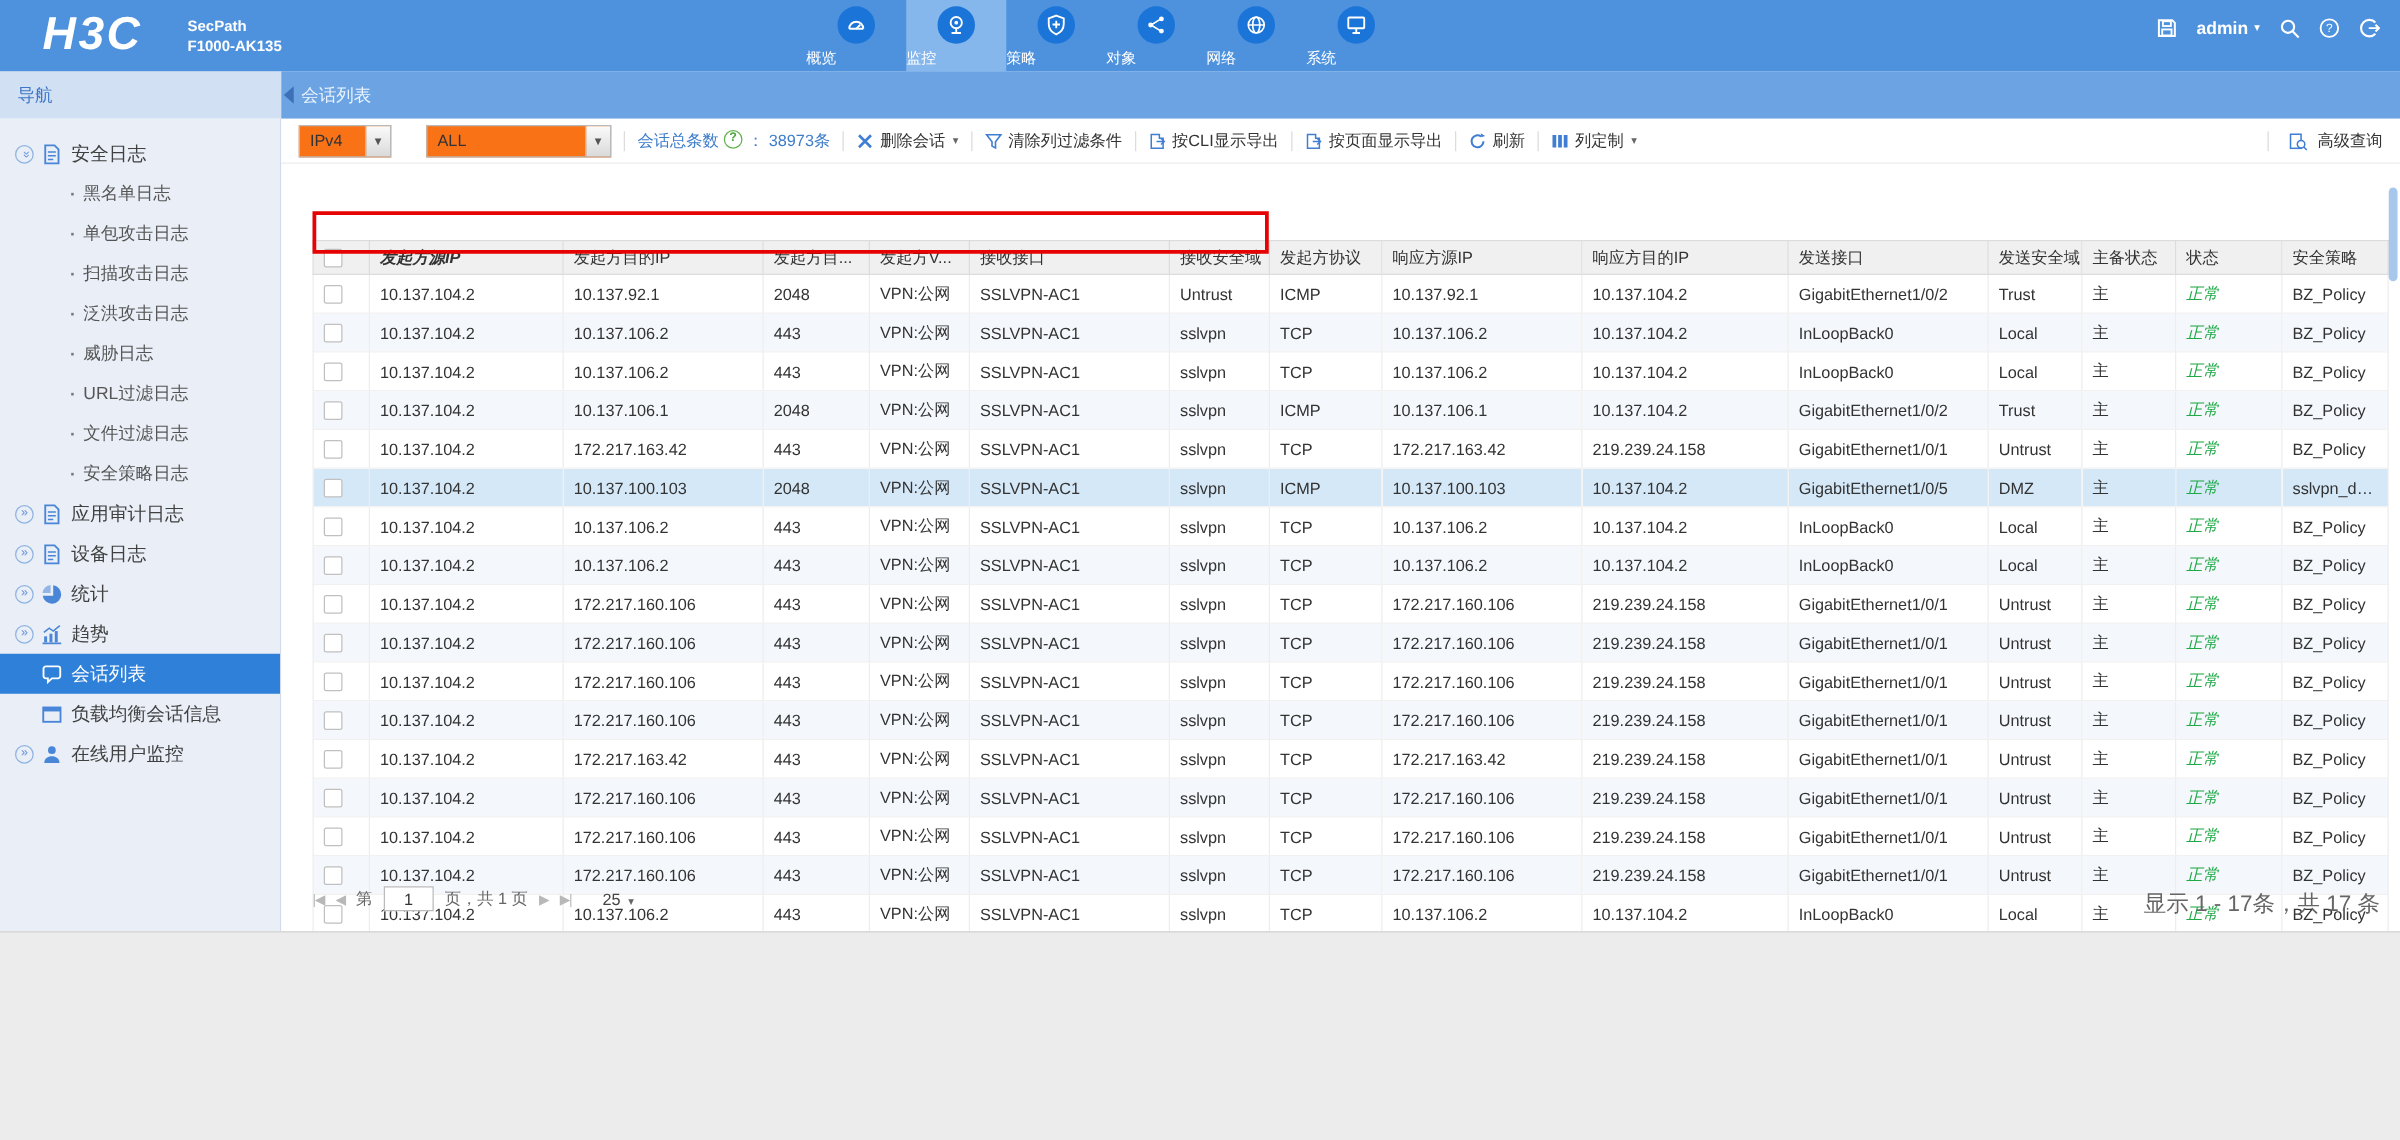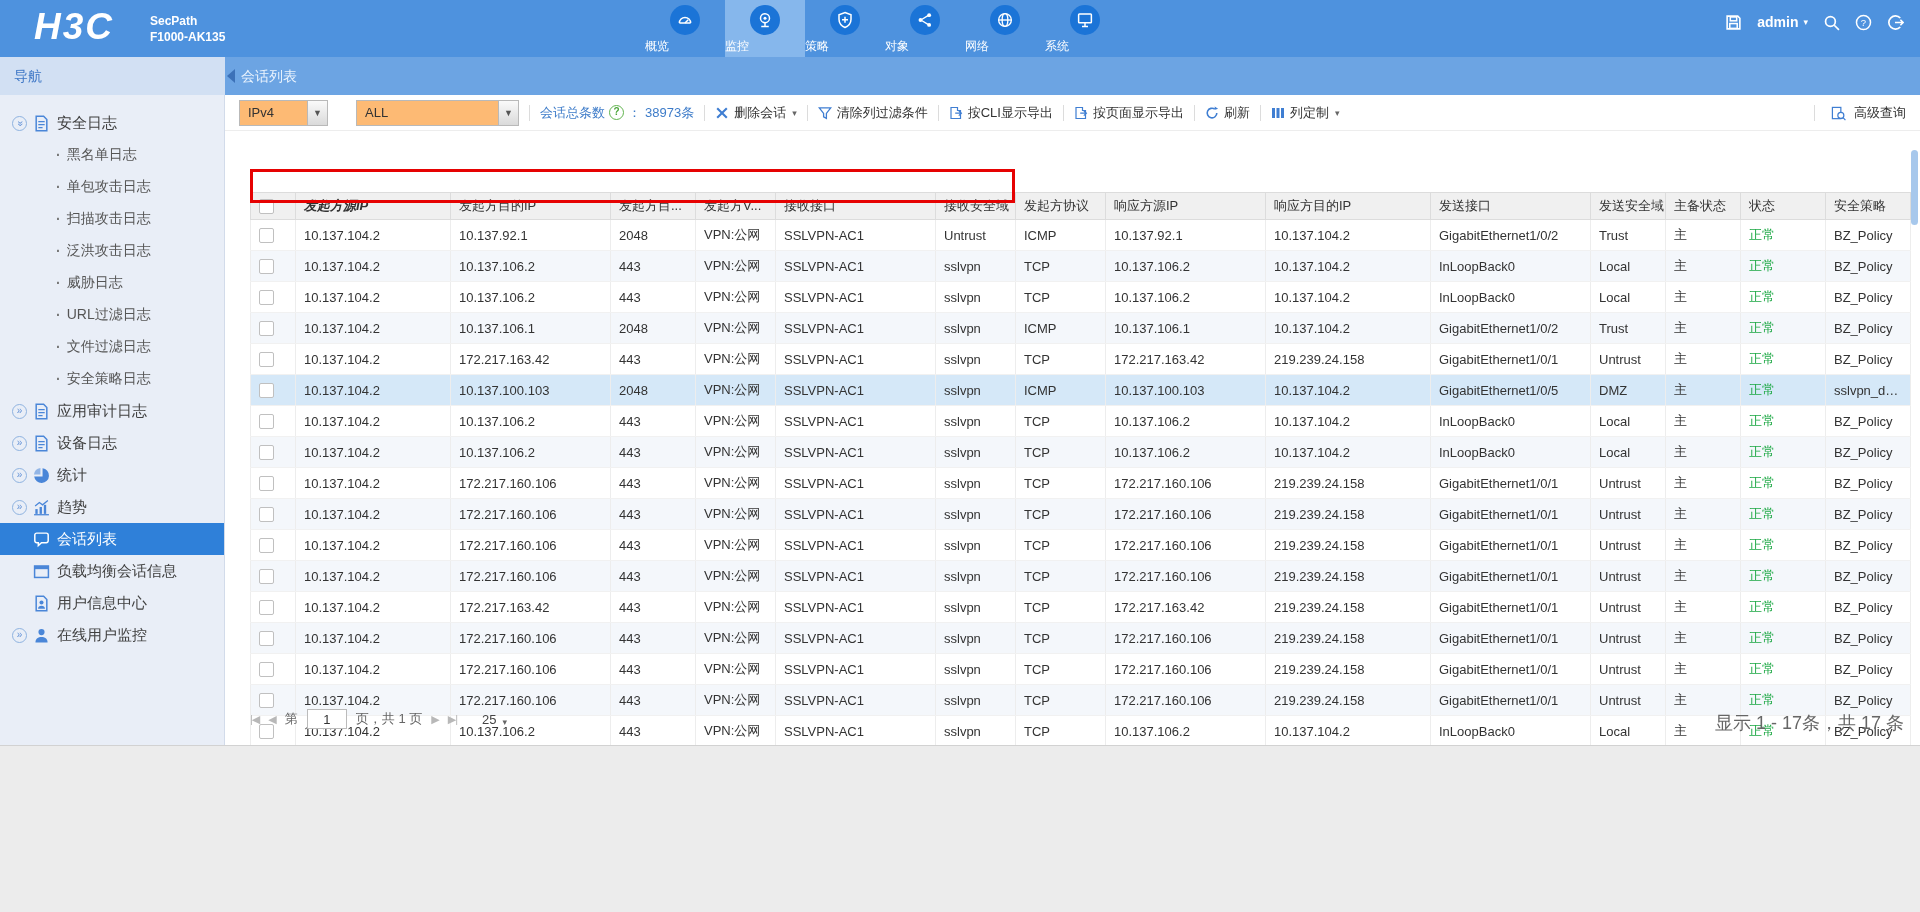--- a/index.html
+++ b/index.html
@@ -44,47 +44,47 @@
   .expspace{width:21px;flex:0 0 21px;}
   .side-ic{width:17px;height:17px;margin-right:7px;color:#4a86d8;flex:0 0 17px;}
   .side-ic svg{width:17px;height:17px;display:block;}
   .side-item.selected{background:#2f80d9;color:#fff;}
   .side-item.selected .side-ic{color:#fff;}
 
   
   .main{position:absolute;left:225px;top:95px;width:1695px;height:650px;background:#fff;}
   .toolbar{position:absolute;top:0;left:0;width:100%;height:36px;border-bottom:1px solid #ededed;
            display:flex;align-items:center;padding:0 14px;gap:10px;font-size:13px;color:#333;box-sizing:border-box;}
-  .select{height:24px;border:1px solid #b9b9b9;background:#fdba74;display:flex;align-items:stretch;cursor:pointer;gap:15px;}
+  .select{height:24px;border:1px solid #b9b9b9;background:#f97316;display:flex;align-items:stretch;cursor:pointer;}
   .select .txt{padding:0 8px;display:flex;align-items:center;}
   .select .arr{width:19px;border-left:1px solid #b9b9b9;background:linear-gradient(#fafafa,#dadada);
                display:flex;align-items:center;justify-content:center;color:#555;font-size:9px;}
   .tb-sep{width:1px;height:16px;background:#dcdcdc;flex:0 0 1px;}
   .tb-act{display:flex;align-items:center;gap:5px;cursor:pointer;white-space:nowrap;}
   .tb-act svg{width:14px;height:14px;color:#3f7ed2;display:block;}
   .caret{font-size:9px;color:#666;margin-left:1px;}
-  .total{color:#3e7cc9;display:flex;align-items:center;gap:4px;white-space:nowrap;}
+  .total{color:#3e7cc9;display:flex;gap:4px;white-space:nowrap;}
   .qmark{width:15px;height:15px;border-radius:50%;border:1.5px solid #61b44e;color:#4ba53a;font-size:10px;
          font-weight:bold;text-align:center;line-height:12px;box-sizing:border-box;}
   .adv{position:absolute;right:14px;top:0;height:36px;display:flex;align-items:center;gap:8px;color:#333;font-size:13px;cursor:pointer;}
   .adv svg{width:15px;height:15px;color:#3f7ed2;}
 
   
   .tablewrap{position:absolute;left:25px;top:49px;width:1660px;}
   table{border-collapse:collapse;table-layout:fixed;width:1660px;font-size:13px;color:#333;margin-top:48px;}
   thead th{height:26px;background:#f0f0f0;border:1px solid #dcdcdc;font-weight:normal;text-align:left;
            padding:0 8px;overflow:hidden;white-space:nowrap;}
   th.sorted{font-weight:bold;font-style:italic;}
   tbody td{height:30px;padding:0 8px;border-right:1px solid #ededed;border-bottom:1px solid #f1f1f1;
            overflow:hidden;white-space:nowrap;text-overflow:ellipsis;background:#fff;}
   tbody td:first-child{border-left:1px solid #ededed;}
   tbody tr:nth-child(even) td{background:#f4f7fb;}
   tbody tr.sel td{background:#d5e8f8;}
   .ckb{width:13px;height:13px;border:1px solid #c0c0c0;border-radius:2px;background:#fff;}
-  td.status{font-weight:normal;}
+  td.status{font-weight:normal;font-style:italic;}
   .redbox{position:absolute;left:0;top:25px;width:765px;height:34px;border:3px solid #e60202;
           box-sizing:border-box;pointer-events:none;}
 
   
   .pagination{position:absolute;left:25px;top:612px;height:24px;display:flex;align-items:center;gap:9px;
               font-size:13px;color:#666;}
   .pgic{color:#b8b8b8;font-size:11px;cursor:pointer;letter-spacing:-1px;}
   .pg-input{width:40px;height:20px;border:1px solid #bbb;text-align:center;font-size:13px;color:#333;
             font-family:inherit;box-sizing:border-box;}
   .pgsize{display:flex;align-items:flex-end;gap:5px;margin-left:16px;cursor:pointer;color:#444;}
@@ -302,31 +302,20 @@
     </div>
     <div class="side-item lvl0">
       <span class="expspace"></span>
       <span class="side-ic">
         <svg viewBox="0 0 16 16">
           <rect x="1.5" y="2.8" width="13" height="10.8" fill="none" stroke="currentColor" stroke-width="1.4"></rect>
           <rect x="1.5" y="2.8" width="13" height="3" fill="currentColor"></rect>
         </svg>
       </span>
       <span>负载均衡会话信息</span>
-    </div>
-    <div class="side-item lvl0">
-      <span class="expspace"></span>
-      <span class="side-ic">
-        <svg viewBox="0 0 16 16">
-          <path d="M3 1.2h7l3 3v10.6H3z" fill="none" stroke="currentColor" stroke-width="1.4"></path>
-          <circle cx="8" cy="7" r="1.9" fill="currentColor"></circle>
-          <path d="M4.7 13c0-2 1.5-3 3.3-3s3.3 1 3.3 3z" fill="currentColor"></path>
-        </svg>
-      </span>
-      <span>用户信息中心</span>
     </div>
     <div class="side-item lvl0">
       <span class="exp collapsed">»</span>
       <span class="side-ic">
         <svg viewBox="0 0 16 16">
           <circle cx="8" cy="4.8" r="2.9" fill="currentColor"></circle>
           <path d="M2.3 14.5c0-3.3 2.6-5 5.7-5s5.7 1.7 5.7 5z" fill="currentColor"></path>
         </svg>
       </span>
       <span>在线用户监控</span>

